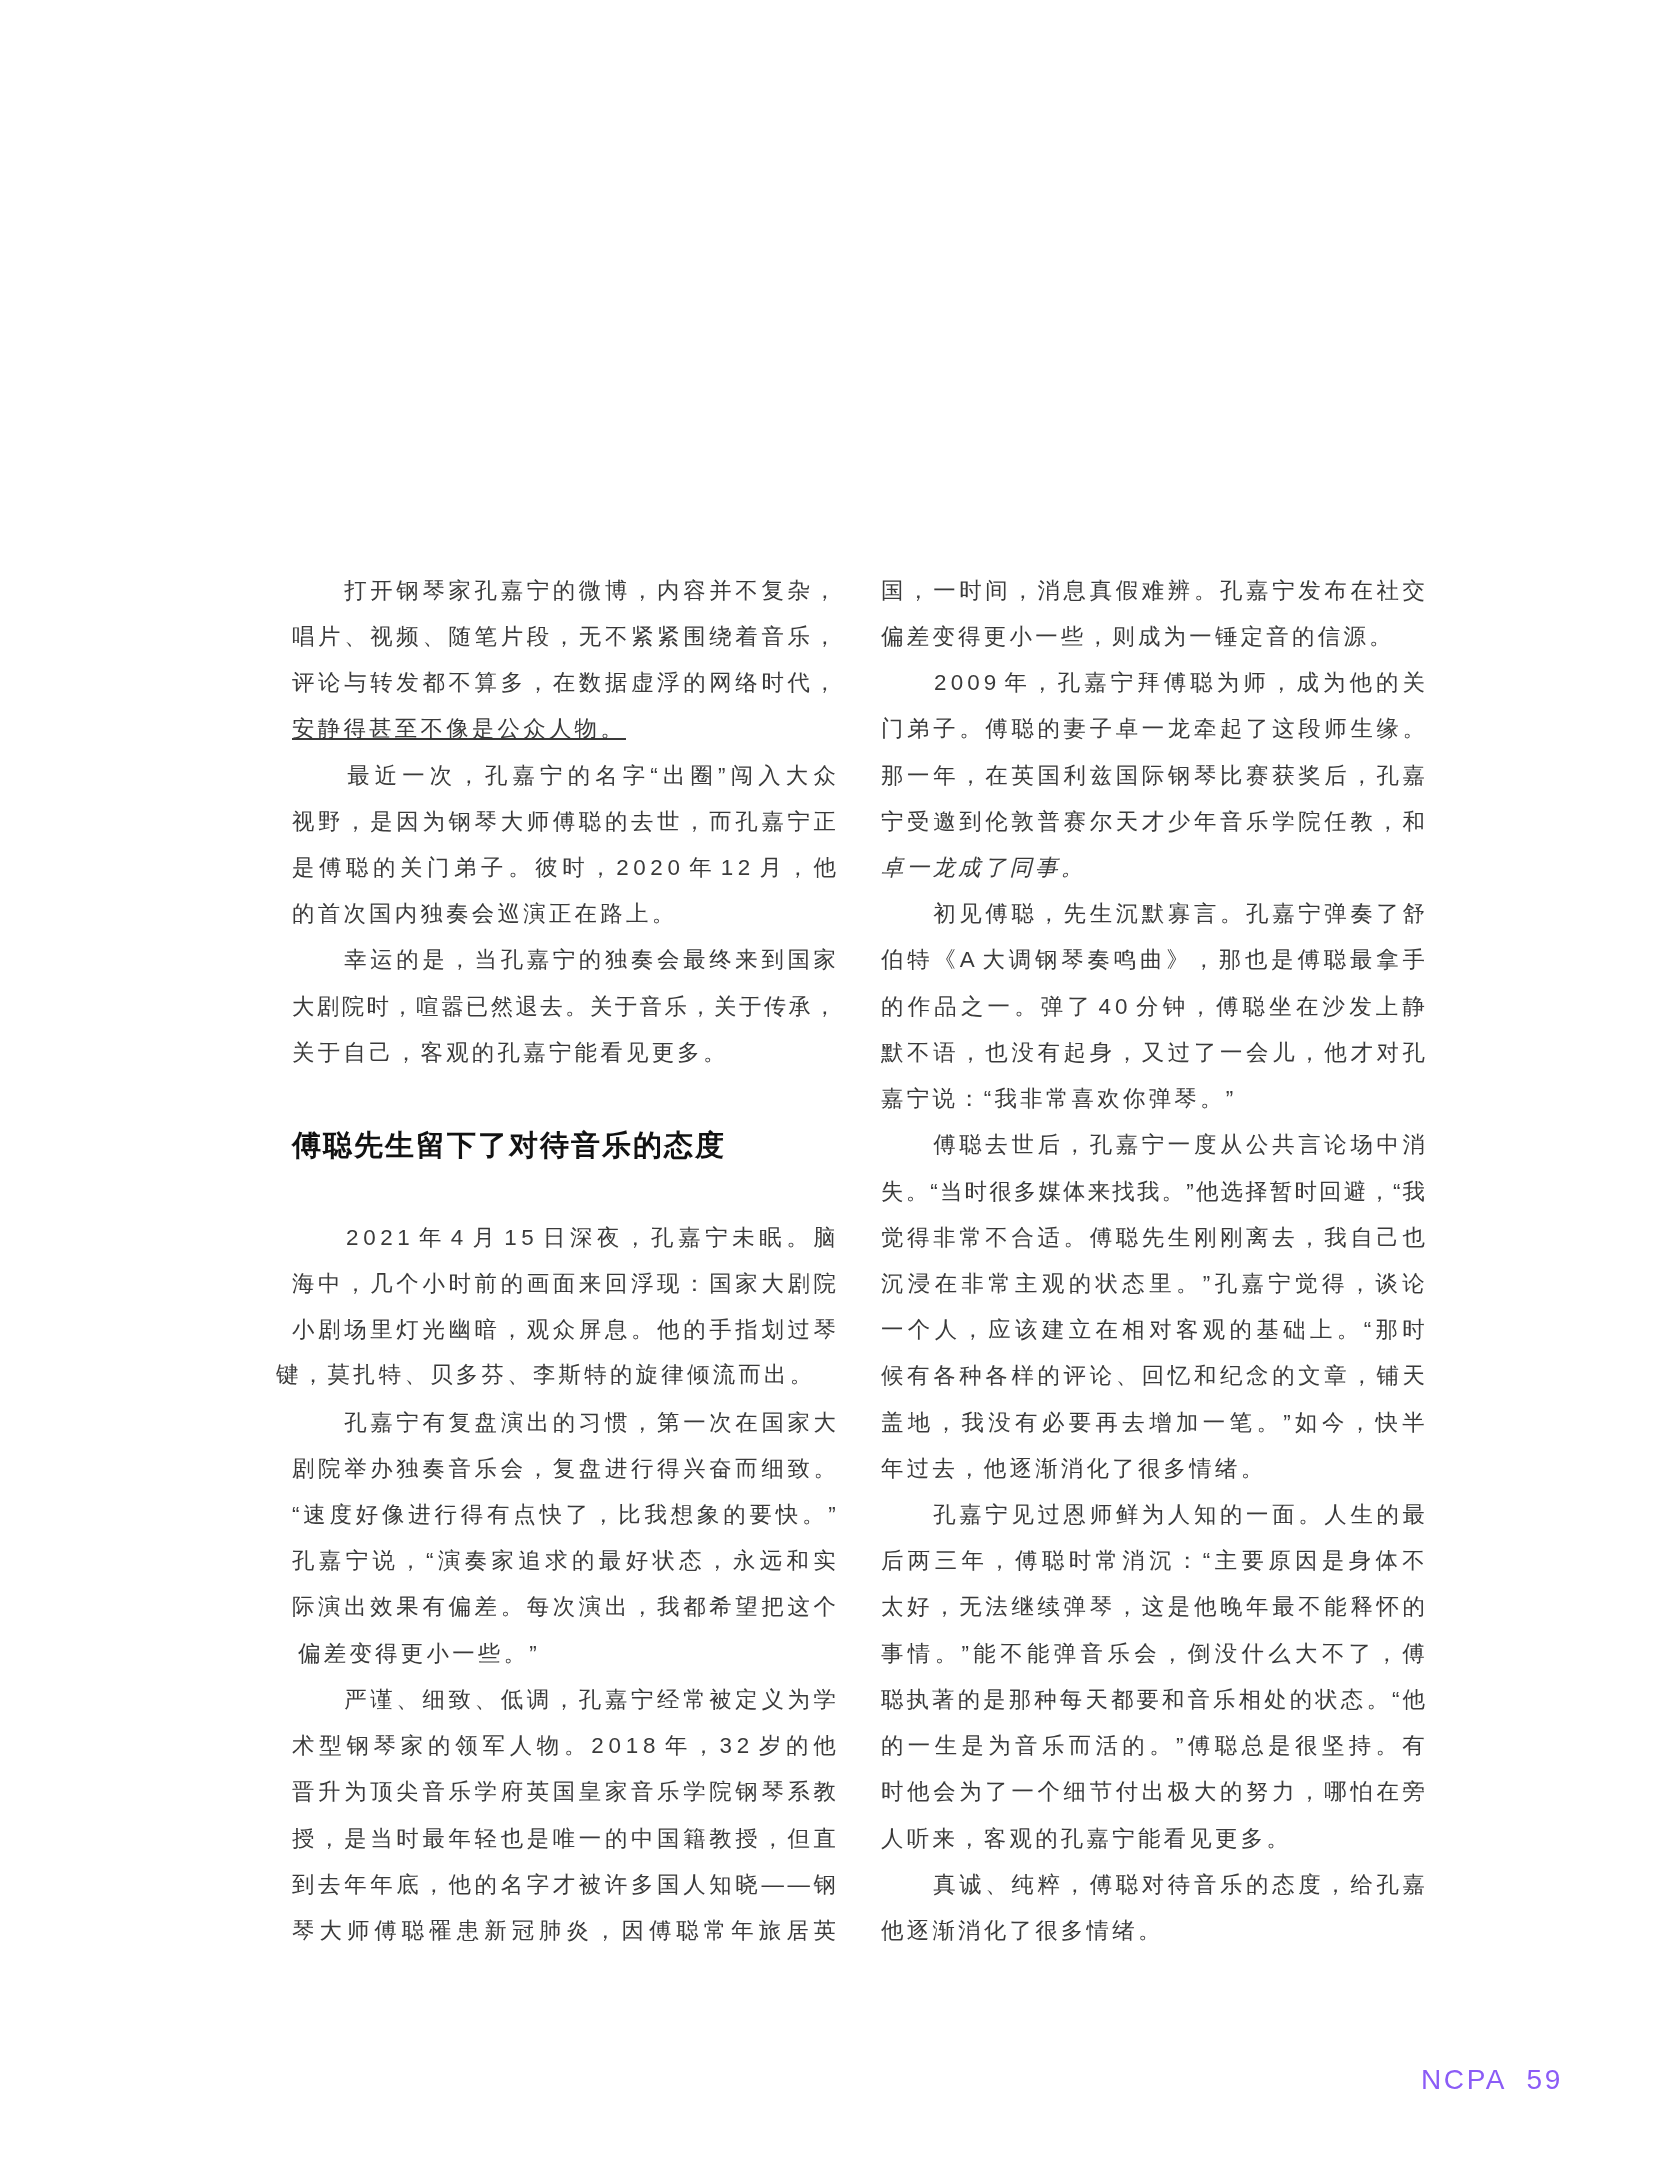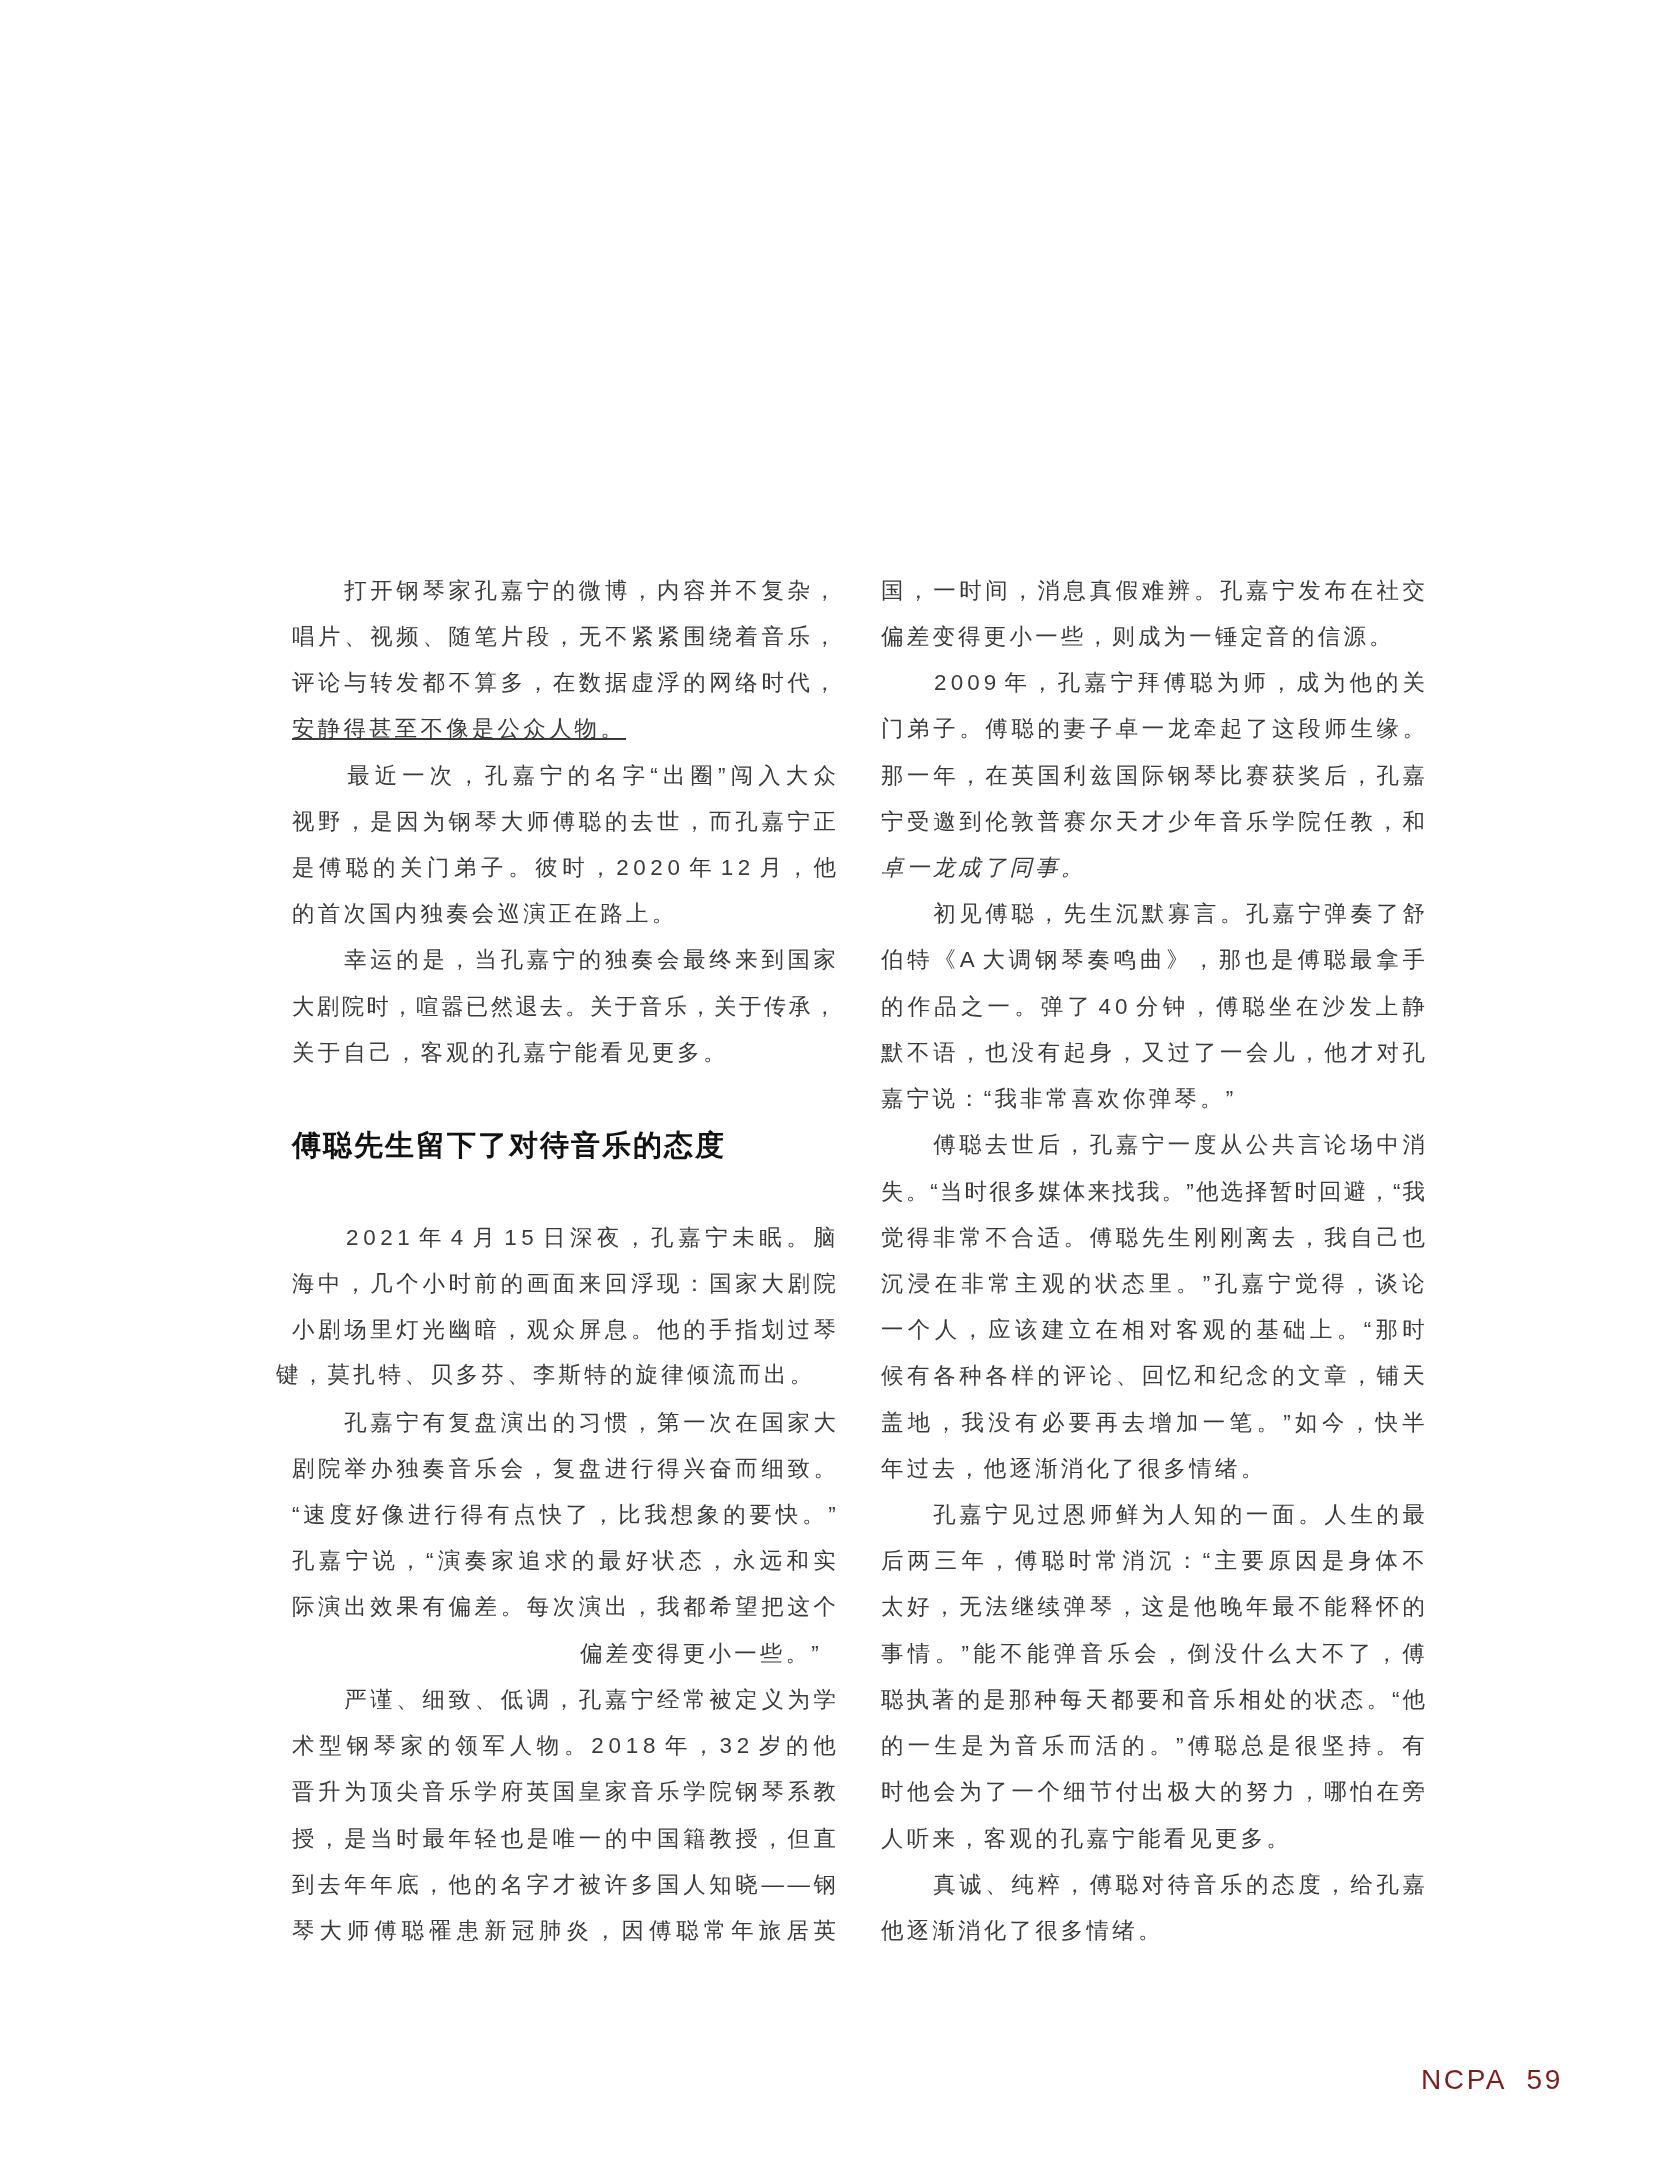--- a/index.html
+++ b/index.html
@@ -40,21 +40,21 @@
     font-weight: bold;
     color: #121212;
     letter-spacing: 2px;
     white-space: nowrap;
   }
   #footer {
     position: absolute;
     left: 1421px;
     top: 2064px;
     font-size: 28px;
-    color: #7f1d1d;
+    color: #8b5cf6;
     letter-spacing: 2.6px;
     word-spacing: 10.6px;
   }
 </style>
 </head>
 <body>
 
 <div id="page">
   <div id="col-left">
       <div class="line full" style="top: 568px; left: 292px; width: 544px;">
@@ -435,21 +435,21 @@
         <span>出</span>
         <span>，</span>
         <span>我</span>
         <span>都</span>
         <span>希</span>
         <span>望</span>
         <span>把</span>
         <span>这</span>
         <span>个</span>
       </div>
-      <div class="line end" style="top: 1631px; left: 278px; width: 544px; text-align: right;">偏差变得更小一些。”</div>
+      <div class="line end" style="top: 1631px; left: 298px; width: 544px;">偏差变得更小一些。”</div>
       <div class="line full" style="top: 1677px; left: 292px; width: 544px;">
         <span>　</span>
         <span>　</span>
         <span>严</span>
         <span>谨</span>
         <span>、</span>
         <span>细</span>
         <span>致</span>
         <span>、</span>
         <span>低</span>

